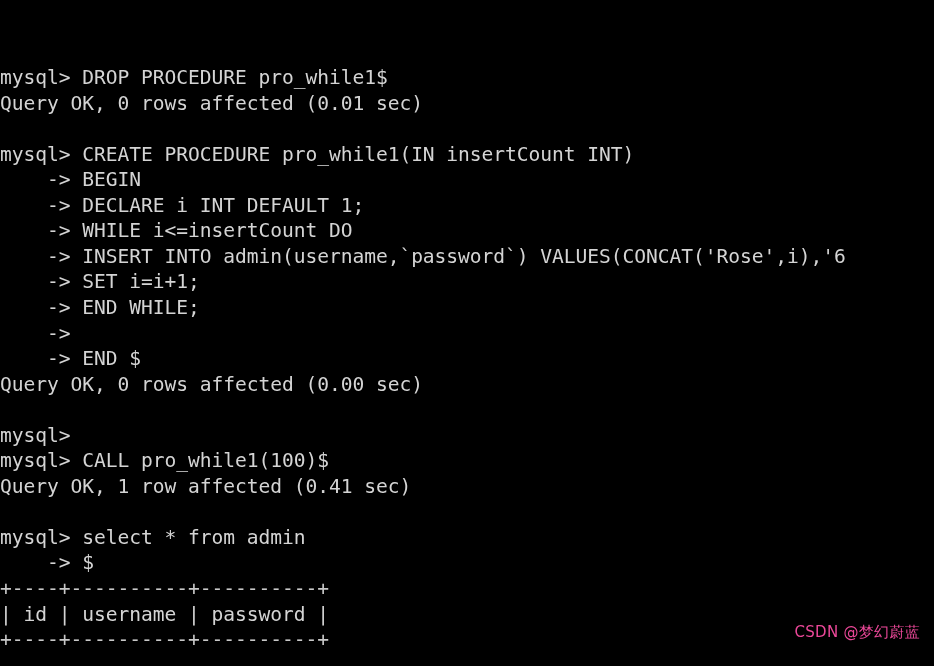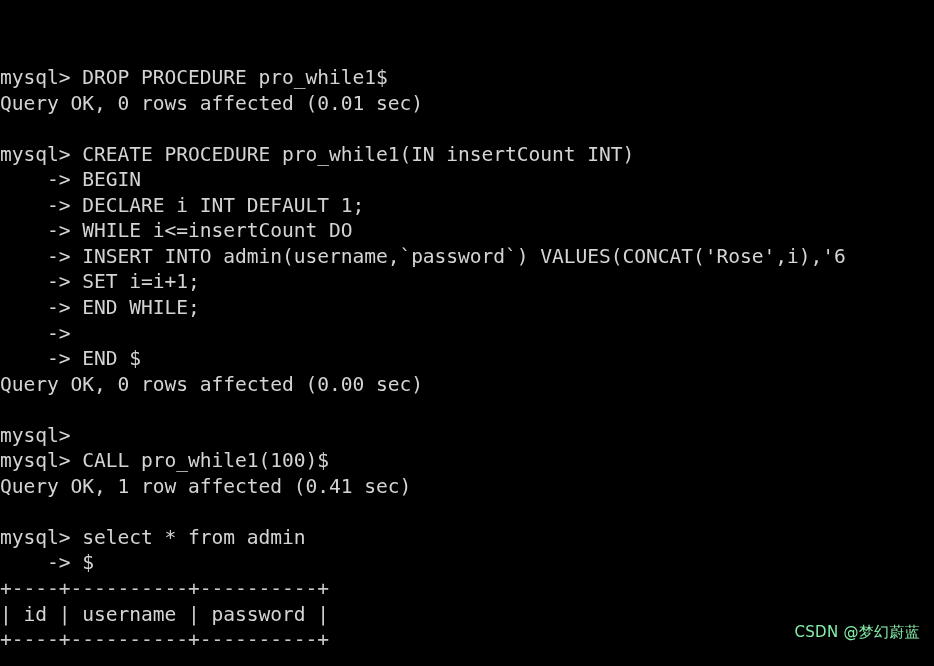--- a/index.html
+++ b/index.html
@@ -56,21 +56,21 @@
     color: #c8c8c8;
   }
 
   #watermark {
     position: absolute;
     right: 14px;
     bottom: 11px;
     font-family: "DejaVu Sans", "Liberation Sans", sans-serif;
     font-size: 15px;
     line-height: 18px;
-    color: #86efac;
+    color: #ec4899;
     white-space: pre;
     letter-spacing: 0.3px;
   }
 </style>
 </head>
 <body>
 
 <div id="terminal">
   <div id="screen">
     <span class="line">mysql&gt; DROP PROCEDURE pro_while1$</span><span class="line">Query OK, 0 rows affected (0.01 sec)</span><span class="line blank"></span><span class="line">mysql&gt; CREATE PROCEDURE pro_while1(IN insertCount INT)</span><span class="line">    -&gt; BEGIN</span><span class="line">    -&gt; DECLARE i INT DEFAULT 1;</span><span class="line">    -&gt; WHILE i&lt;=insertCount DO</span><span class="line">    -&gt; INSERT INTO admin(username,`password`) VALUES(CONCAT('Rose',i),'6</span><span class="line">    -&gt; SET i=i+1;</span><span class="line">    -&gt; END WHILE;</span><span class="line">    -&gt; </span><span class="line">    -&gt; END $</span><span class="line">Query OK, 0 rows affected (0.00 sec)</span><span class="line blank"></span><span class="line">mysql&gt;</span><span class="line">mysql&gt; CALL pro_while1(100)$</span><span class="line">Query OK, 1 row affected (0.41 sec)</span><span class="line blank"></span><span class="line">mysql&gt; select * from admin</span><span class="line">    -&gt; $</span><span class="line rule">+----+----------+----------+</span><span class="line">| id | username | password |</span><span class="line rule">+----+----------+----------+</span><span class="line">|  1 | john     | 8888     |</span>

